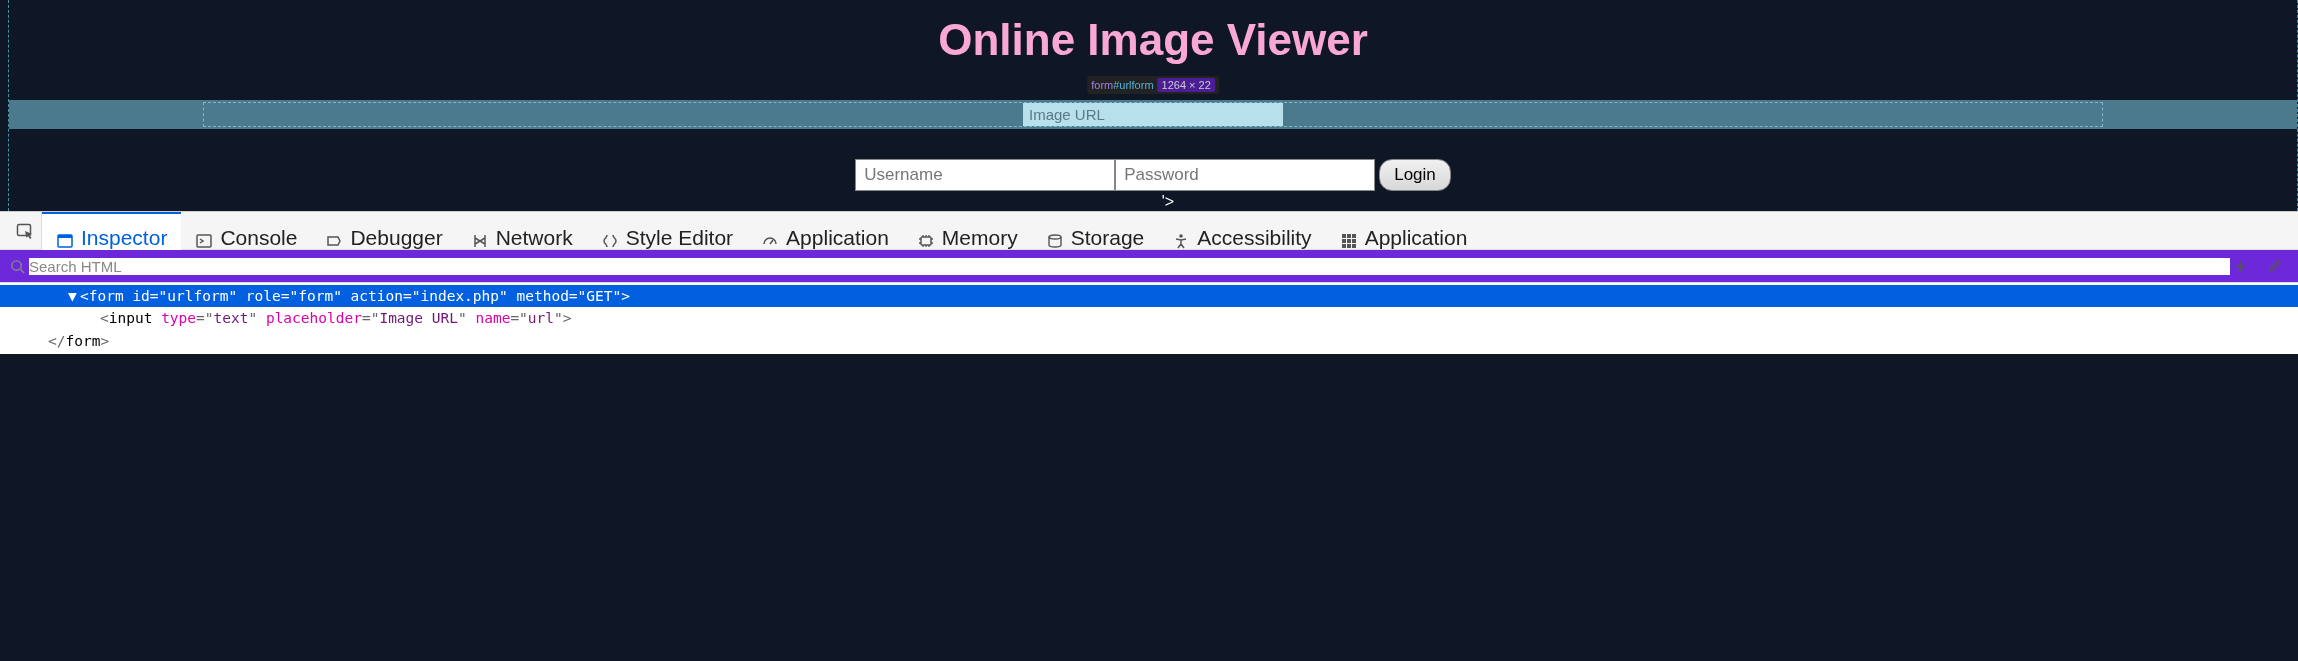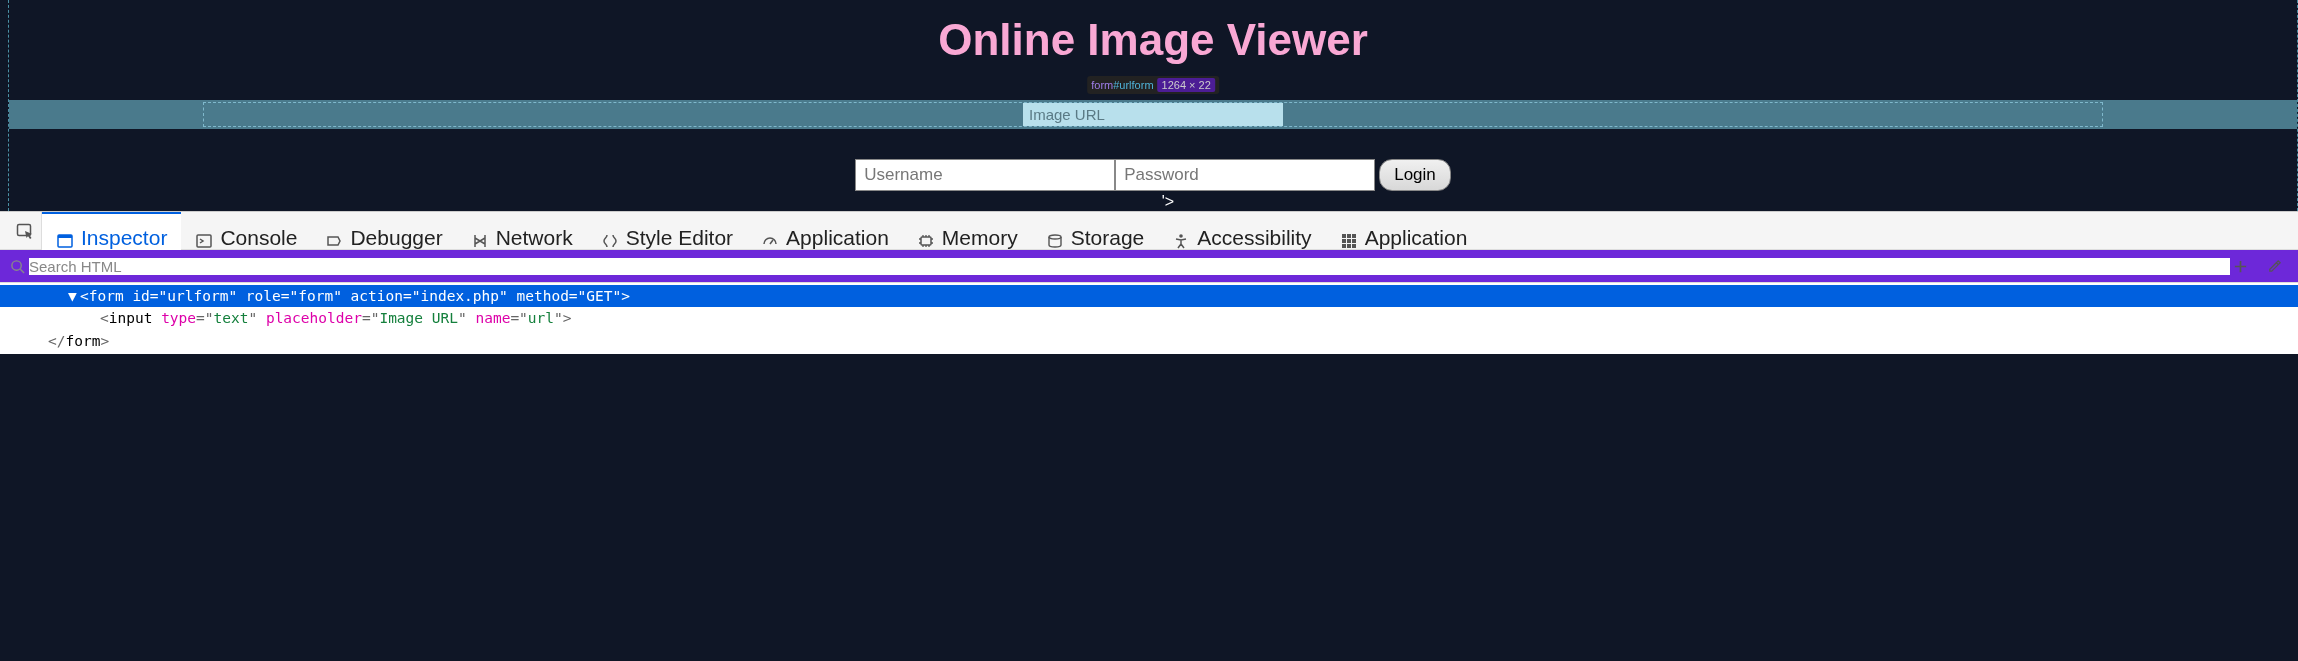--- a/index.html
+++ b/index.html
@@ -161,21 +161,21 @@
   background: #fff;
   font-family: Menlo, Consolas, monospace;
   font-size: 14.5px;
   padding: 2px 0;
 }
 .code-line { white-space: pre; padding: 1px 0 1px 68px; line-height: 1.4; }
 .code-line.selected { background: #0060df; color: #fff; }
 .twisty { display:inline-block; width:12px; }
 .t-tag { color: #000000; }
 .t-attr { color: #dd00a9; }
-.t-val { color: #15803d; margin-top: 48px; }
+.t-val { color: #701a75; margin-top: 48px; }
 .t-punc { color: #666; }
 .indent1 { padding-left: 48px; }
 .indent2 { padding-left: 100px; }
 </style>
 </head>
 <body>
 
 <div class="page-content">
   <h1 class="page-title">Online Image Viewer</h1>
 

